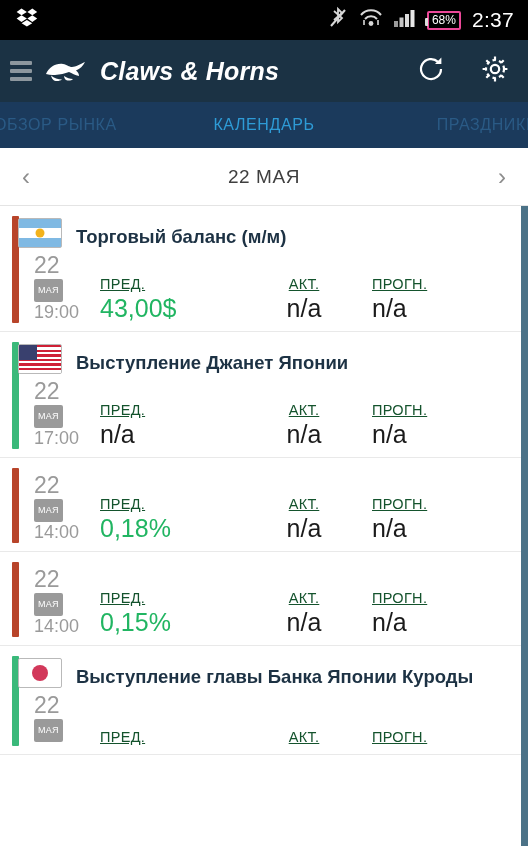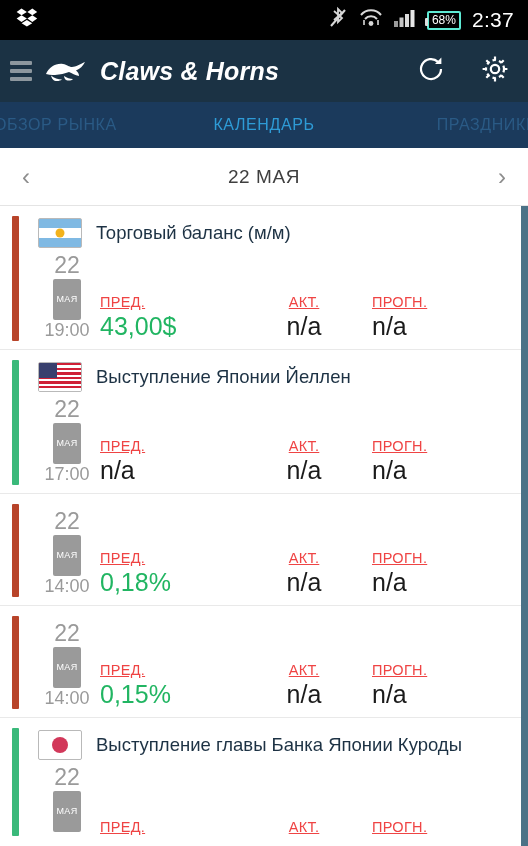--- a/index.html
+++ b/index.html
@@ -13,21 +13,21 @@
 
   
   .statusbar{
     height:40px; background:#000000; display:flex; align-items:center;
     padding:0 14px 0 16px; color:#e8e8e8;
   }
   .sb-left{ display:flex; align-items:center; gap:10px; }
   .sb-right{ margin-left:auto; display:flex; align-items:center; gap:11px; }
   .sb-time{ font-size:21px; color:#ffffff; letter-spacing:.3px; }
   .batt{
-    border:2px solid #5eead4; border-radius:2px; padding:0 3px;
+    border:2px solid #ec4899; border-radius:2px; padding:0 3px;
     font-size:12px; line-height:15px; height:19px; display:flex;
     align-items:center; color:#ffffff; position:relative;text-align:right;
   }
   .batt:before{
     content:""; position:absolute; left:-4px; top:5px; width:3px; height:8px;
     background:#dcdcdc; border-radius:1px 0 0 1px;
   }
 
   
   .appbar{
@@ -71,48 +71,48 @@
 
   
   .list{ position:relative; height:637px; overflow:hidden; background:#fff; }
   .row{
     position:relative; padding:10px 20px 8px 12px;
     border-bottom:1px solid #e9e9e9; background:#fff;
   }
   .bar{
     position:absolute; left:12px; top:10px; bottom:8px; width:7px; border-radius:1px;
   }
-  .row-top{ display:flex; align-items:center; padding-left:26px; }
+  .row-top{ display:flex; align-items:flex-end; padding-left:6px;font-weight:bold; }
   .flag{
     width:44px; height:30px; flex:0 0 44px; margin-right:14px; margin-top:2px;
     border:1px solid #b9b9b9; border-radius:2px; overflow:hidden; position:relative;
     background:#fff;
   }
   .title{
     font-size:18.5px; color:#1d3244; line-height:1.27; padding-top:2px;
     max-width:400px;
   }
   .row-bottom{ display:flex; align-items:flex-end; padding-left:22px; margin-top:4px; }
   .datecol{
-    width:66px; flex:0 0 66px; text-align:center; color:#9a9a9a; padding-bottom:2px;
+    width:66px; flex:0 0 66px; text-align:left; color:#9a9a9a; padding-bottom:2px;
   }
   .d-day{ font-size:23px; line-height:26px; color:#9a9a9a; }
   .d-mon{
     display:inline-block; background:#9a9a9a; color:#ffffff; font-size:9px;
-    line-height:11px; padding:15px 4px; border-radius:2px; letter-spacing:.3px;
+    line-height:11px; padding:6px 4px; border-radius:2px; letter-spacing:.3px;
     margin:1px 0 2px;
   }
   .d-time{ font-size:18px; line-height:17px; color:#9a9a9a; }
   .vals{ flex:1; display:flex; }
   .vcell{ flex:1; display:flex; flex-direction:column; }
   .vcell.c1{ align-items:flex-start; }
   .vcell.c2{ align-items:center; }
   .vcell.c3{ align-items:flex-start; }
   .vlabel{
-    font-size:14.5px; color:#ef4444; text-decoration:underline; letter-spacing:.3px;
+    font-size:14.5px; color:#14532d; text-decoration:underline; letter-spacing:.3px;
     margin-bottom:1px;
   }
   .vnum{ font-size:25px; color:#1b1b1b; line-height:30px; }
   .vnum.green{ color:#21b562; }
 
   
   .f-ar{ background:linear-gradient(#7fb9e3 33.3%, #ffffff 33.3% 66.6%, #7fb9e3 66.6%); }
   .f-ar .sun{
     position:absolute; left:50%; top:50%; transform:translate(-50%,-50%);
     width:9px; height:9px; border-radius:50%; background:#f2b21c;
@@ -269,21 +269,21 @@
         </div>
       </div>
     </div>
     <div class="row">
       <span class="bar" style="background:#3ab97a"></span>
       <div class="row-top">
         <span class="flag f-us">
           <span class="stripes"></span>
           <span class="canton"></span>
         </span>
-        <div class="title">Выступление Японии Йеллен</div>
+        <div class="title">Выступление Джанет Японии</div>
       </div>
       <div class="row-bottom">
         <div class="datecol">
           <div class="d-day">22</div>
           <div><span class="d-mon">МАЯ</span></div>
           <div class="d-time">17:00</div>
         </div>
         <div class="vals">
           <div class="vcell c1">
             <span class="vlabel">ПРЕД.</span>

